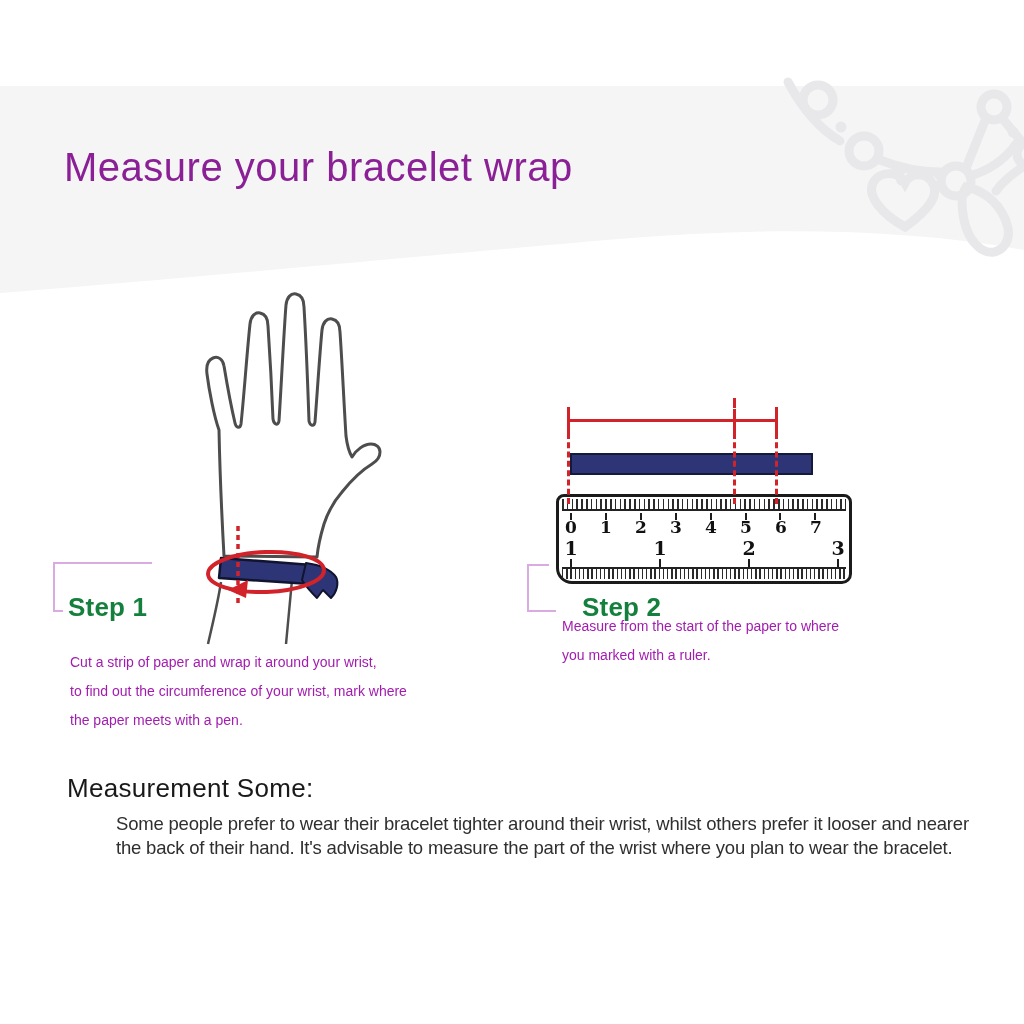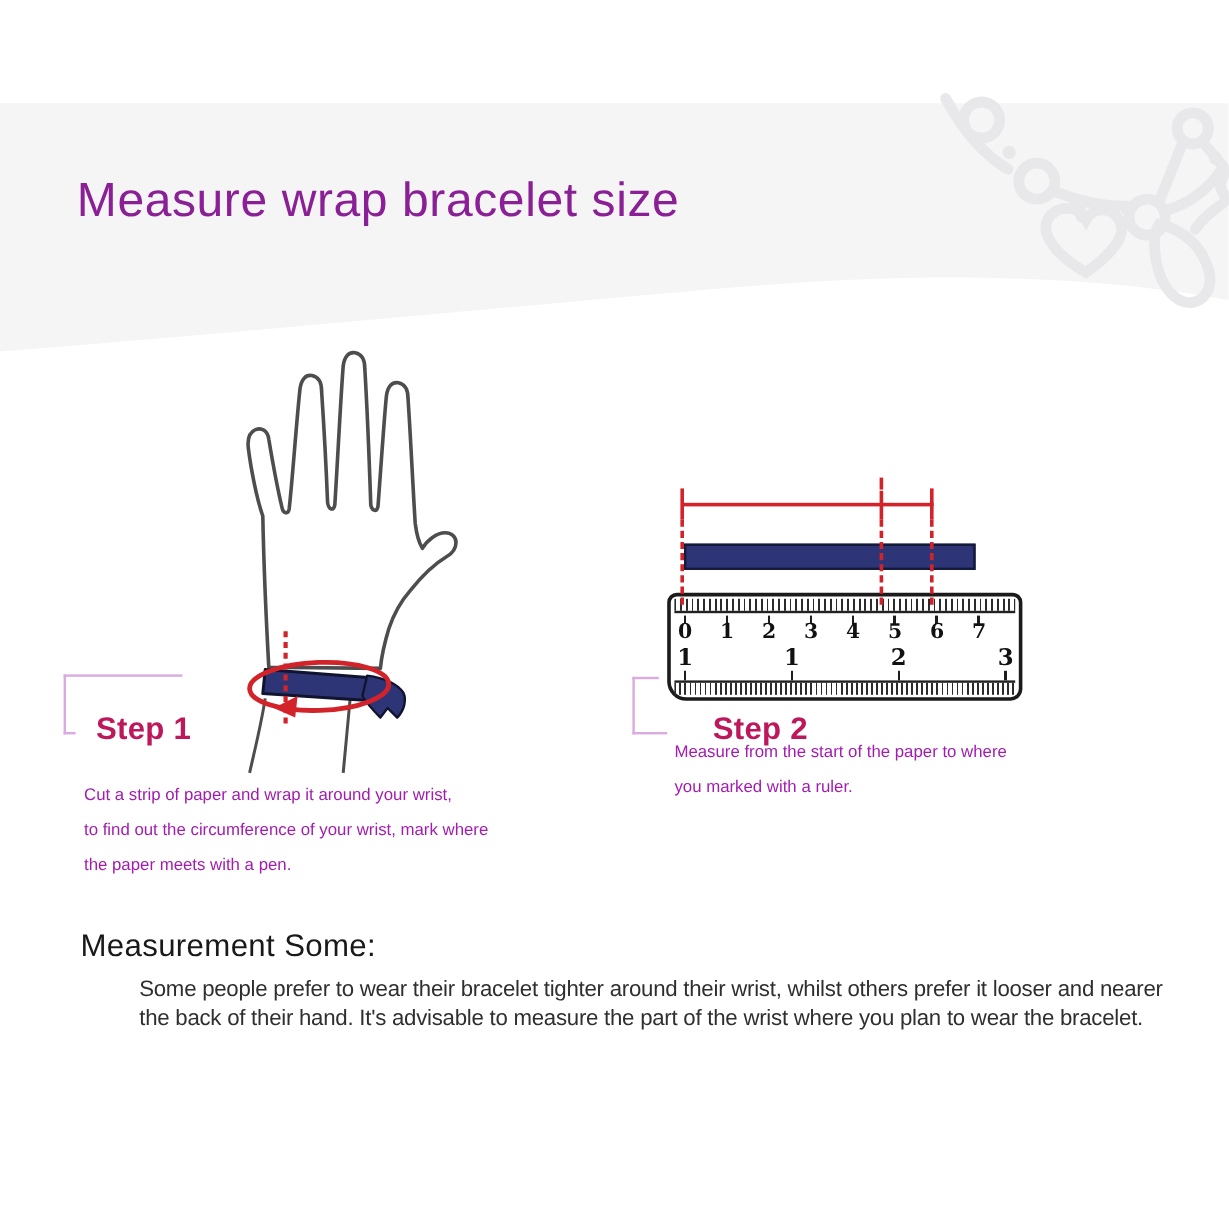--- a/index.html
+++ b/index.html
@@ -57,22 +57,22 @@
     position:absolute; width:20px; text-align:center;
     font-family:"DejaVu Serif","Liberation Serif",serif;
     font-weight:bold; color:#111;
   }
   .cm-num  { top:20px; font-size:17px; }
   .in-num  { bottom:22px; font-size:19px; }
 
   
   .bracket { position:absolute; background:#d9abe0; }
   .step-label {
-    position:absolute; font-size:26px; font-weight:800; color:#be185d;
-    letter-spacing:.2px; white-space:nowrap;margin-left:12px;
+    position:absolute; font-size:26px; font-weight:800; color:#15803d;
+    letter-spacing:.2px; white-space:nowrap;
   }
   .step-desc {
     position:absolute; font-size:14px; line-height:29px; color:#a21caf;
     white-space:pre-line;
   }
   #guide-heading {
     position:absolute; left:67px; top:773px;
     font-size:26px; font-weight:400; color:#191919; letter-spacing:.3px;
     white-space:nowrap;
   }
@@ -106,21 +106,21 @@
       <path d="M966,187 C986,191 1003,206 1008,228 C1010,240 1004,250 994,252 C980,254 968,239 964,220 C961,205 961,194 966,187 Z"></path>
       <g fill="#e8e8ea" stroke="none">
         <circle cx="841" cy="127" r="5.5"></circle>
         <circle cx="902" cy="169" r="5.5"></circle>
         <circle cx="939" cy="174" r="5.5"></circle>
         <circle cx="1013" cy="132" r="5.5"></circle>
       </g>
     </g>
   </svg>
 
-  <div id="page-title" class="abs">Measure wrap bracelet size</div>
+  <div id="page-title" class="abs">Measure your bracelet wrap</div>
 
   <svg id="hand-svg" class="abs" viewBox="140 280 340 370">
 
     <path d="M224,556
          C222,520 220,480 219,430
          C214,416 209,390 207,374
          C206,366 208,360 213,358
          C218,356 223,359 224,366
          C227,384 231,406 235,423
          C236,428 240,429 241,424

